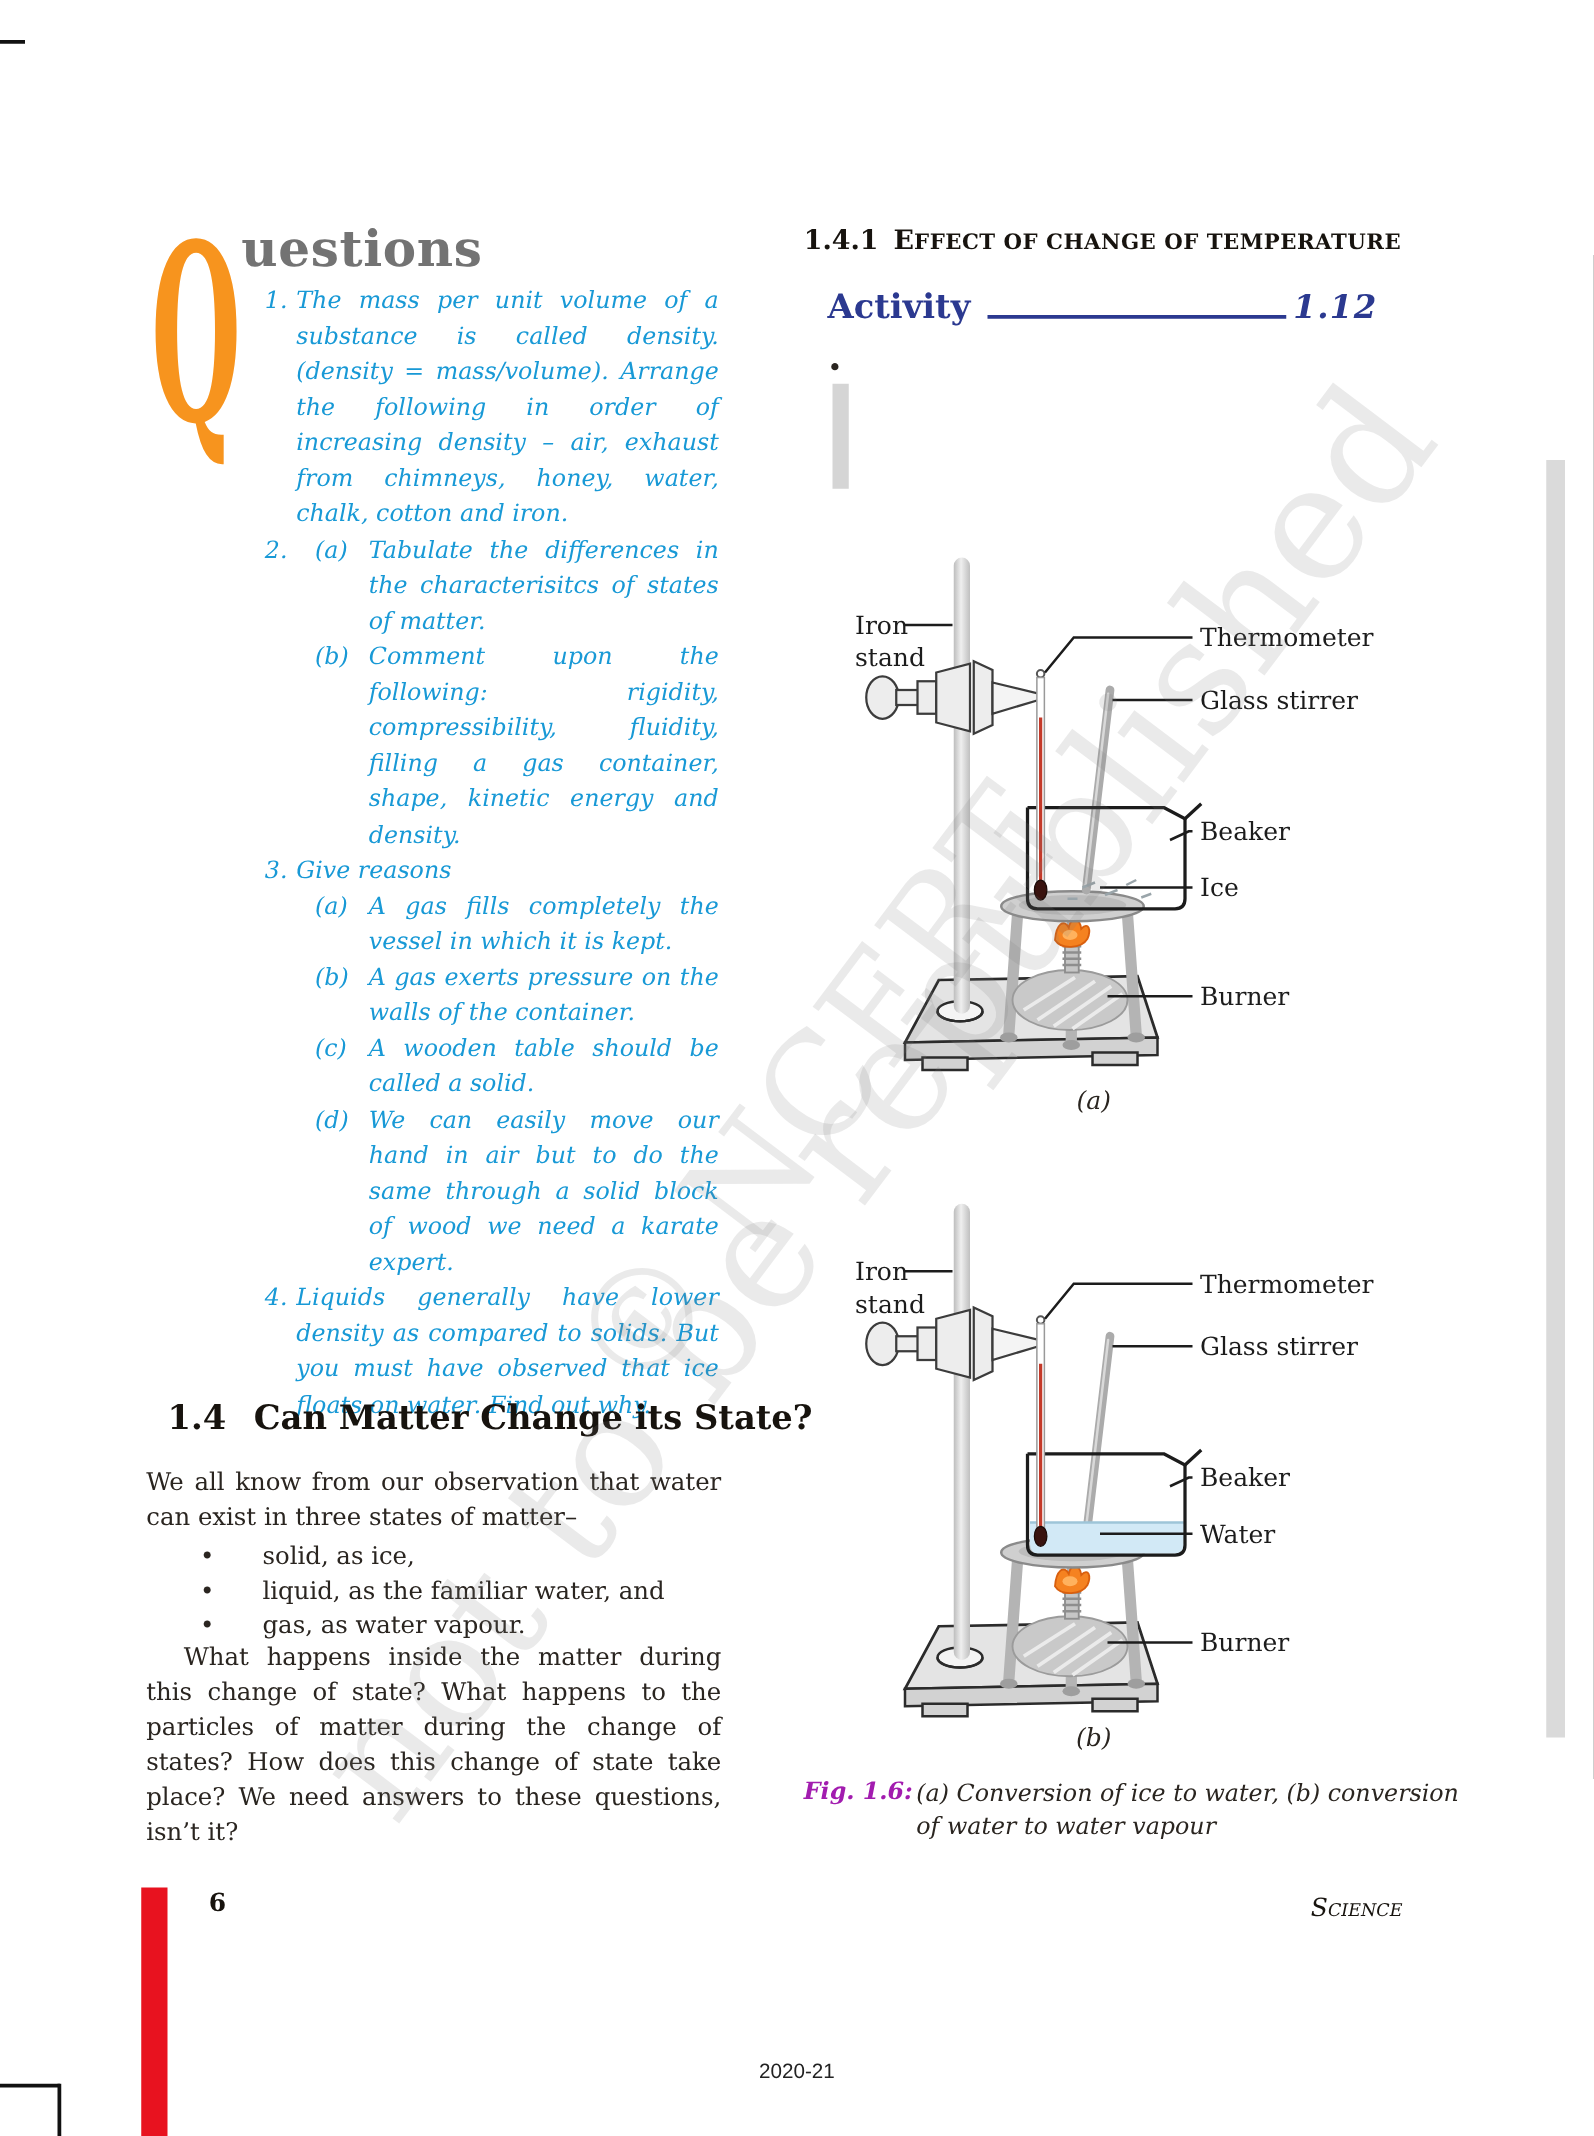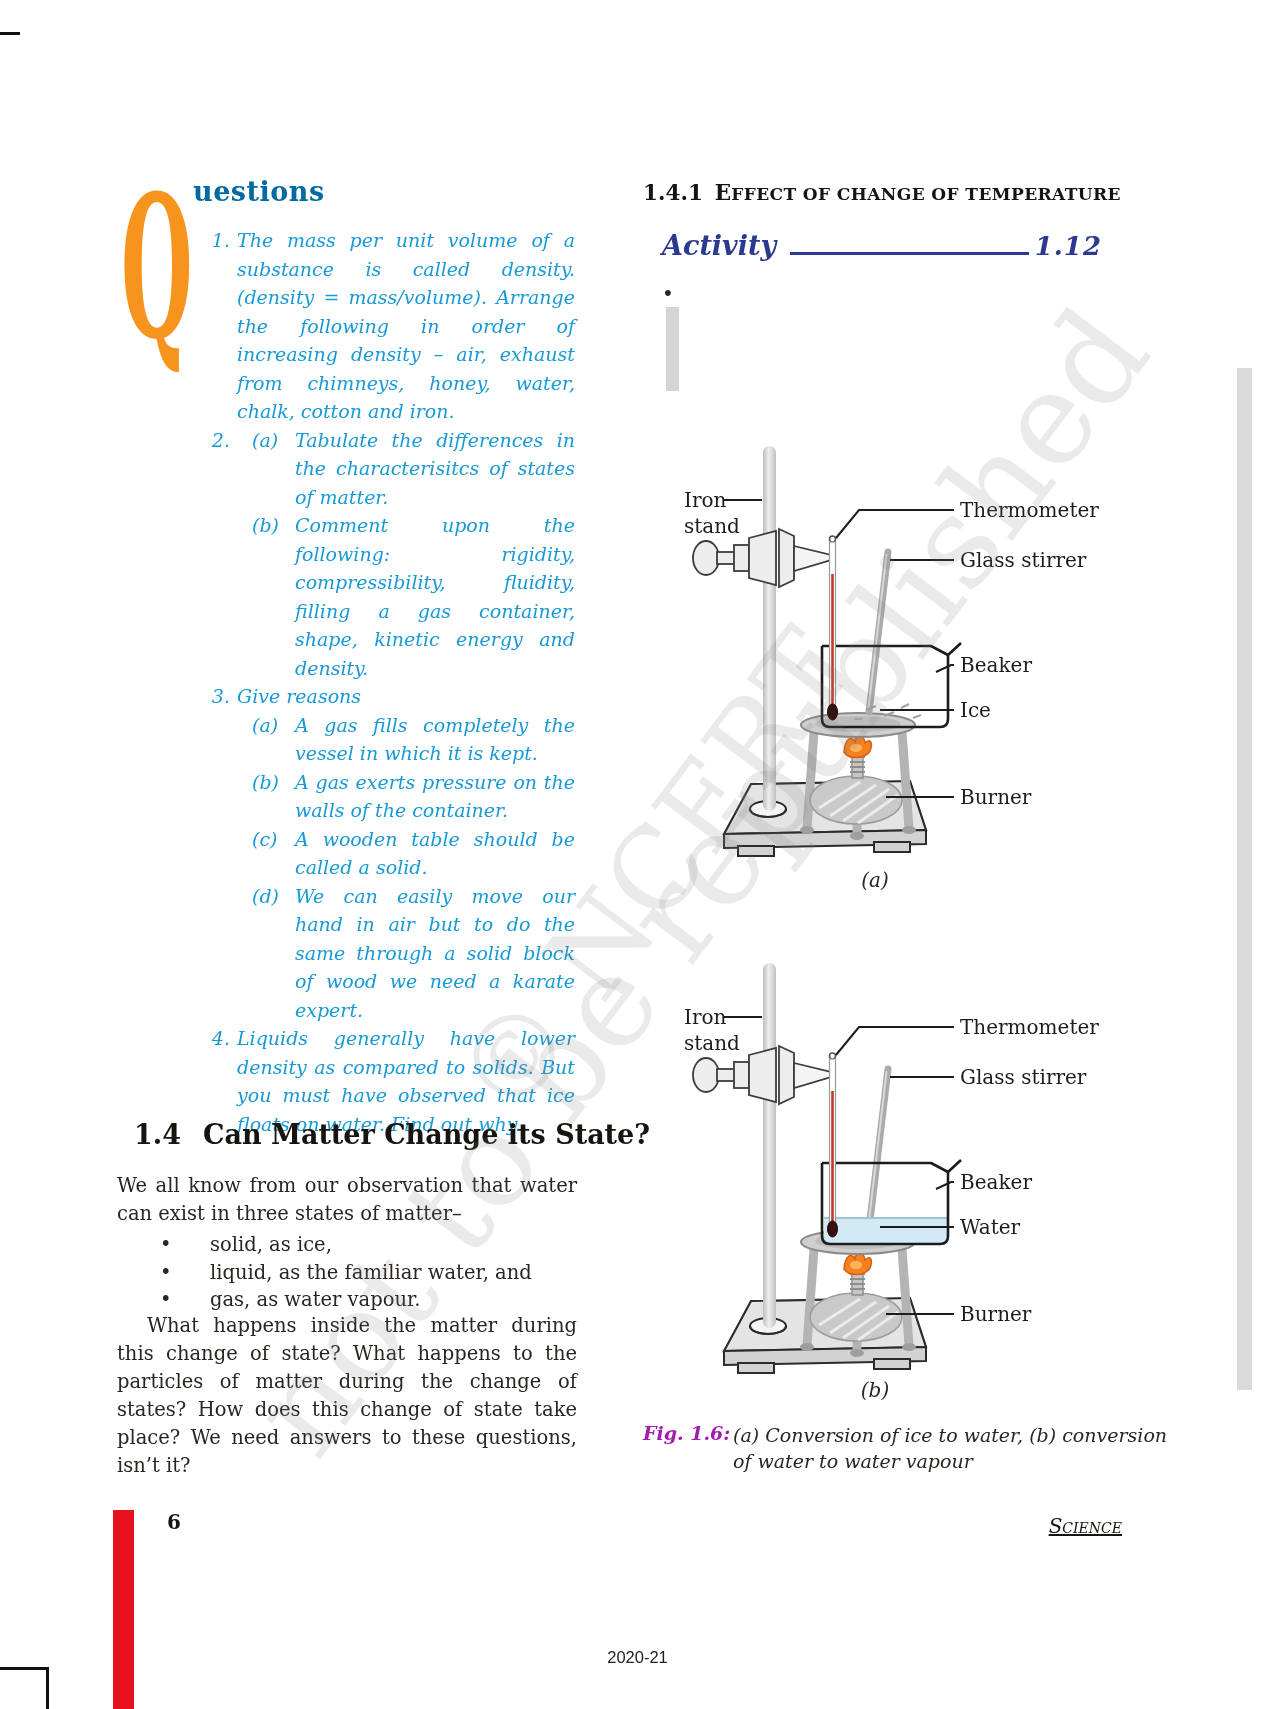--- a/index.html
+++ b/index.html
@@ -12,21 +12,21 @@
   
   .wm{position:absolute;transform-origin:0 0;transform:rotate(-53deg);
       color:rgba(125,125,125,0.16);white-space:nowrap;z-index:6;pointer-events:none;
       font-family:"DejaVu Serif",serif;}
   .wm1{left:430px;top:1062px;font-size:112px;}
   .wm2{left:222px;top:1392px;font-size:128px;}
 
   
   .q-dropcap{position:absolute;left:121px;top:175px;font-size:196px;line-height:0.95;
              color:#f7941e;transform:scaleX(0.42);transform-origin:left top;font-weight:bold;}
-  .q-title{position:absolute;left:193px;top:176px;font-size:27px;font-weight:bold;color:#0369a1;letter-spacing:0.5px;}
+  .q-title{position:absolute;left:193px;top:176px;font-size:40px;font-weight:bold;color:#737373;letter-spacing:0.5px;}
   .q-list{position:absolute;left:197px;top:226px;width:378px;font-style:italic;color:#1899d6;
           font-size:19px;line-height:28.5px;}
   .q-item{display:flex;}
   .q-num{flex:0 0 33px;text-align:right;padding-right:7px;}
   .q-body{flex:1;}
   .q-text{text-align:justify;}
   .q-sub{display:flex;}
   .q-sub-num{flex:0 0 58px;padding-left:15px;box-sizing:border-box;}
   .q-sub-text{flex:1;text-align:justify;}
 
@@ -40,21 +40,21 @@
   .bullet-dot{flex:0 0 93px;padding-left:43px;box-sizing:border-box;}
   .closing{position:absolute;left:117px;top:1312px;width:460px;text-indent:30px;}
 
   
   .subsec{position:absolute;left:643px;top:180px;font-weight:bold;color:#17130e;white-space:nowrap;}
   .subsec .num{font-size:21.5px;margin-right:12px;}
   .subsec .initial{font-size:21.5px;}
   .subsec .rest{font-size:17px;text-transform:uppercase;letter-spacing:0.4px;}
 
   .activity-head{position:absolute;left:662px;top:230px;width:440px;display:flex;align-items:flex-end;color:#2b3990;}
-  .act-label{font-size:27px;font-weight:bold;font-style:italic;}
+  .act-label{font-size:27px;font-weight:bold;}
   .act-rule{flex:1;border-bottom:3px solid #2b3990;margin:0 6px 6px 14px;}
   .act-num{font-size:26px;font-weight:bold;font-style:italic;letter-spacing:1px;}
 
   .act-row{position:absolute;left:662px;top:284px;width:390px;display:flex;}
   .act-marker{flex:0 0 56px;position:relative;}
   .act-dot{position:absolute;left:0;top:-2px;font-size:20px;color:#2a2520;}
   .act-bar{position:absolute;left:4px;top:23px;width:13px;height:84px;background:#d5d5d5;}
   .act-step{flex:1;font-size:18.5px;line-height:26.5px;text-align:justify;color:#2a2520;}
 
   .edge-band{position:absolute;left:1237px;top:368px;width:15px;height:1022px;background:#dadada;}
@@ -64,21 +64,21 @@
   .subcap{position:absolute;width:70px;text-align:center;font-style:italic;font-size:20px;color:#2a2520;}
 
   .figcap{position:absolute;left:643px;top:1422px;width:530px;display:flex;font-size:19px;}
   .figcap-label{font-weight:bold;font-style:italic;flex:0 0 90px;color:#a21caf;}
   .figcap-text{font-style:italic;white-space:pre-line;line-height:26px;color:#2a2520;}
 
   
   .red-bar{position:absolute;left:113px;top:1510px;width:21px;height:199px;background:#e8121f;}
   .page-num{position:absolute;left:167px;top:1510px;font-size:20px;font-weight:bold;color:#17130e;}
   .footer-right{position:absolute;right:153px;top:1514px;font-size:20px;font-style:italic;
-                font-variant:small-caps;color:#17130e;text-decoration:underline;}
+                font-variant:small-caps;color:#17130e;}
   .year{position:absolute;left:0;right:0;top:1648px;text-align:center;
         font-family:"Liberation Sans",sans-serif;font-size:16.5px;color:#222;}
 </style>
 </head>
 <body>
 
 <div class="page">
 
   <div class="mark" style="left:0;top:32px;width:20px;height:2.5px;"></div>
   <div class="mark" style="left:0;top:1667px;width:48px;height:2.5px;"></div>

